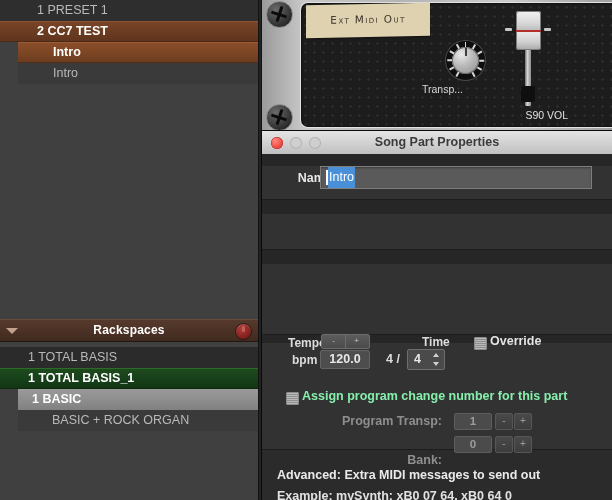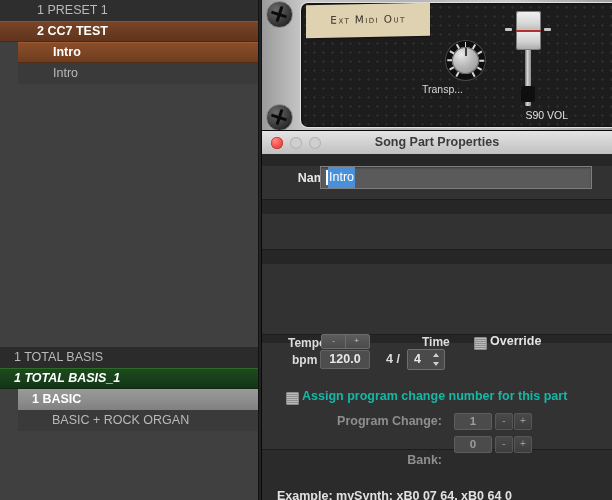--- a/index.html
+++ b/index.html
@@ -145,31 +145,30 @@
     white-space: nowrap;
     overflow: hidden;
   }
   .rack-row .rowbg {
     position: absolute;
     top: 0; bottom: 0; right: 0;
   }
   .rack-row .rowtext { position: relative; z-index: 2; }
 
   .rack-row.lvl0 .rowbg { left: 0; background: #2b2b2b; }
-  .rack-row.lvl0 .rowtext { padding-left: 14px; }
+  .rack-row.lvl0 .rowtext { padding-left: 28px; }
   .rack-row.lvl0.selected-green .rowbg {
     left: 0;
     background: linear-gradient(to bottom, #1d4a1c 0%, #17401a 55%, #123514 100%);
     border-top: 1px solid #2d6b29;
     border-bottom: 1px solid #0c2a0e;
   }
   .rack-row.lvl0.selected-green .rowtext {
     color: #ffffff;
     font-weight: bold;
-    font-style: italic;
   }
 
   .rack-row.lvl1 .rowbg { left: 18px; background: #3a3a3a; }
   .rack-row.lvl1 .rowtext { padding-left: 32px; }
   .rack-row.lvl1.selected-gray .rowbg {
     left: 18px;
     background: linear-gradient(to bottom, #9a9a9a 0%, #8d8d8d 55%, #808080 100%);
   }
   .rack-row.lvl1.selected-gray .rowtext {
     color: #ffffff;
@@ -552,21 +551,21 @@
     color: #e4e4e4;
   }
 
   
   #assign-checkbox { left: 24px; top: 261px; }
   #assign-label {
     position: absolute;
     left: 40px; top: 258px;
     font-size: 12.5px;
     font-weight: bold;
-    color: #14b8a6;
+    color: #86efac;
   }
 
   #pc-label {
     position: absolute;
     left: 38px; top: 283px;
     width: 142px;
     text-align: right;
     font-size: 12.5px;
     font-weight: bold;
     color: #8e8e8e;
@@ -652,20 +651,27 @@
     </div>
 
 
     <div class="song-row lvl1">
       <div class="rowbg"></div>
       <div class="rowtext">Intro</div>
     </div>
 
   </div>
 
+  <div id="rackspaces-header">
+    <div class="chevron-down"></div>
+    <div class="title">Rackspaces</div>
+    <div class="led-button">
+      <div class="notch"></div>
+    </div>
+  </div>
 
   <div class="rack-list">
 
     <div class="rack-row lvl0">
       <div class="rowbg"></div>
       <div class="rowtext">1 TOTAL BASIS</div>
     </div>
 
     <div class="rack-row lvl0 selected-green">
       <div class="rowbg"></div>
@@ -773,25 +779,26 @@
       <div class="dn"></div>
     </div>
   </div>
 
   <div class="checkbox" id="override-checkbox"></div>
   <div id="override-label">Override</div>
 
   <div class="checkbox" id="assign-checkbox"></div>
   <div id="assign-label">Assign program change number for this part</div>
 
-  <div id="pc-label">Program Change:</div>
+  <div id="pc-label">Program Transp:</div>
   <div class="num-field" id="pc-value">1</div>
   <div class="mini-btn" id="pc-minus">-</div>
   <div class="mini-btn" id="pc-plus">+</div>
 
   <div id="bank-label">Bank:</div>
   <div class="num-field" id="bank-value">0</div>
   <div class="mini-btn" id="bank-minus">-</div>
   <div class="mini-btn" id="bank-plus">+</div>
 
+  <div id="advanced-title">Advanced: Extra MIDI messages to send out</div>
   <div id="advanced-example">Example: mySynth: xB0 07 64, xB0 64 0</div>
 
 </div>
 
 </body></html>

